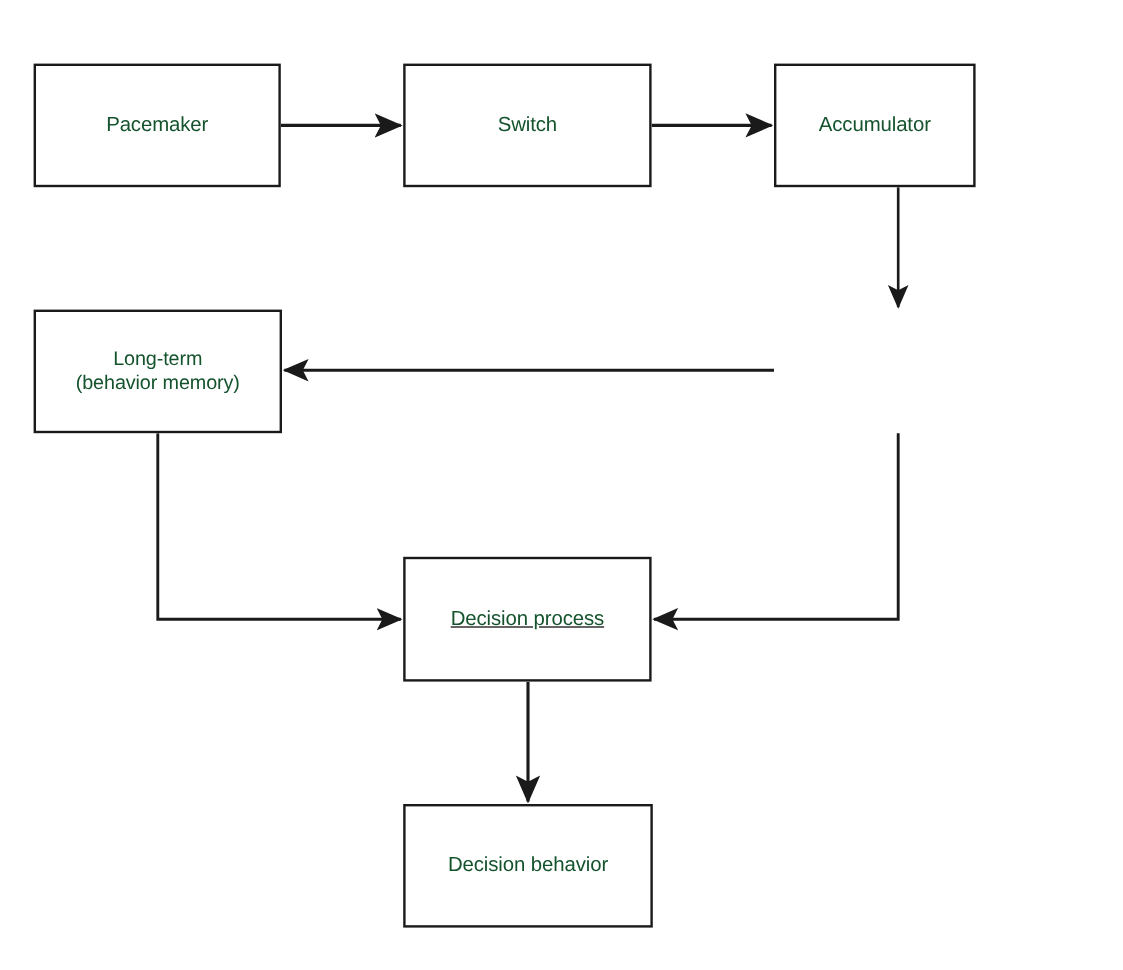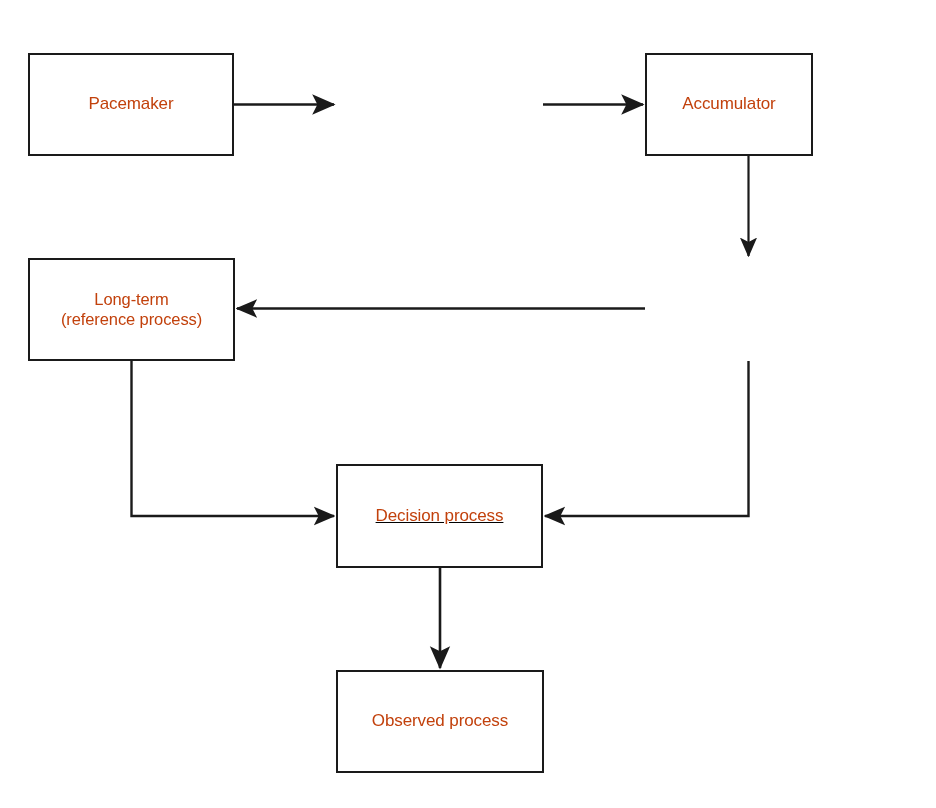--- a/index.html
+++ b/index.html
@@ -37,21 +37,21 @@
     align-items: center;
     justify-content: center;
     text-align: center;
     z-index: 2;
   }
   .node-label {
     font-family: "Liberation Sans", sans-serif;
     font-size: 17px;
     font-weight: 400;
     line-height: 1.22;
-    color: #c2410c;
+    color: #14532d;
     letter-spacing: -0.1px;
     white-space: pre-line;
     padding: 0 2px;
   }
   .node-label.two-line {
     font-size: 16.5px;
     line-height: 1.2;
   }
 </style>
 </head>
@@ -78,32 +78,35 @@
 
     <polyline points="748.5,361 748.5,516 545,516" fill="none" stroke="#1a1a1a" stroke-width="2.4" marker-end="url(#arrowhead)"></polyline>
 
     <line x1="440" y1="568" x2="440" y2="668" stroke="#1a1a1a" stroke-width="2.6" marker-end="url(#arrowhead)"></line>
   </svg>
 
   <div class="node-box" style="left:28px; top:53px; width:206px; height:103px;">
     <span class="node-label">Pacemaker</span>
   </div>
 
+  <div class="node-box" style="left:336px; top:53px; width:207px; height:103px;">
+    <span class="node-label">Switch</span>
+  </div>
 
   <div class="node-box" style="left:645px; top:53px; width:168px; height:103px;">
     <span class="node-label">Accumulator</span>
   </div>
 
   <div class="node-box" style="left:28px; top:258px; width:207px; height:103px;">
     <span class="node-label two-line">Long-term
-(reference process)</span>
+(behavior memory)</span>
   </div>
 
 
   <div class="node-box" style="left:336px; top:464px; width:207px; height:104px;text-decoration:underline;">
     <span class="node-label">Decision process</span>
   </div>
 
   <div class="node-box" style="left:336px; top:670px; width:208px; height:103px;">
-    <span class="node-label">Observed process</span>
+    <span class="node-label">Decision behavior</span>
   </div>
 
 </div>
 
 </body></html>

